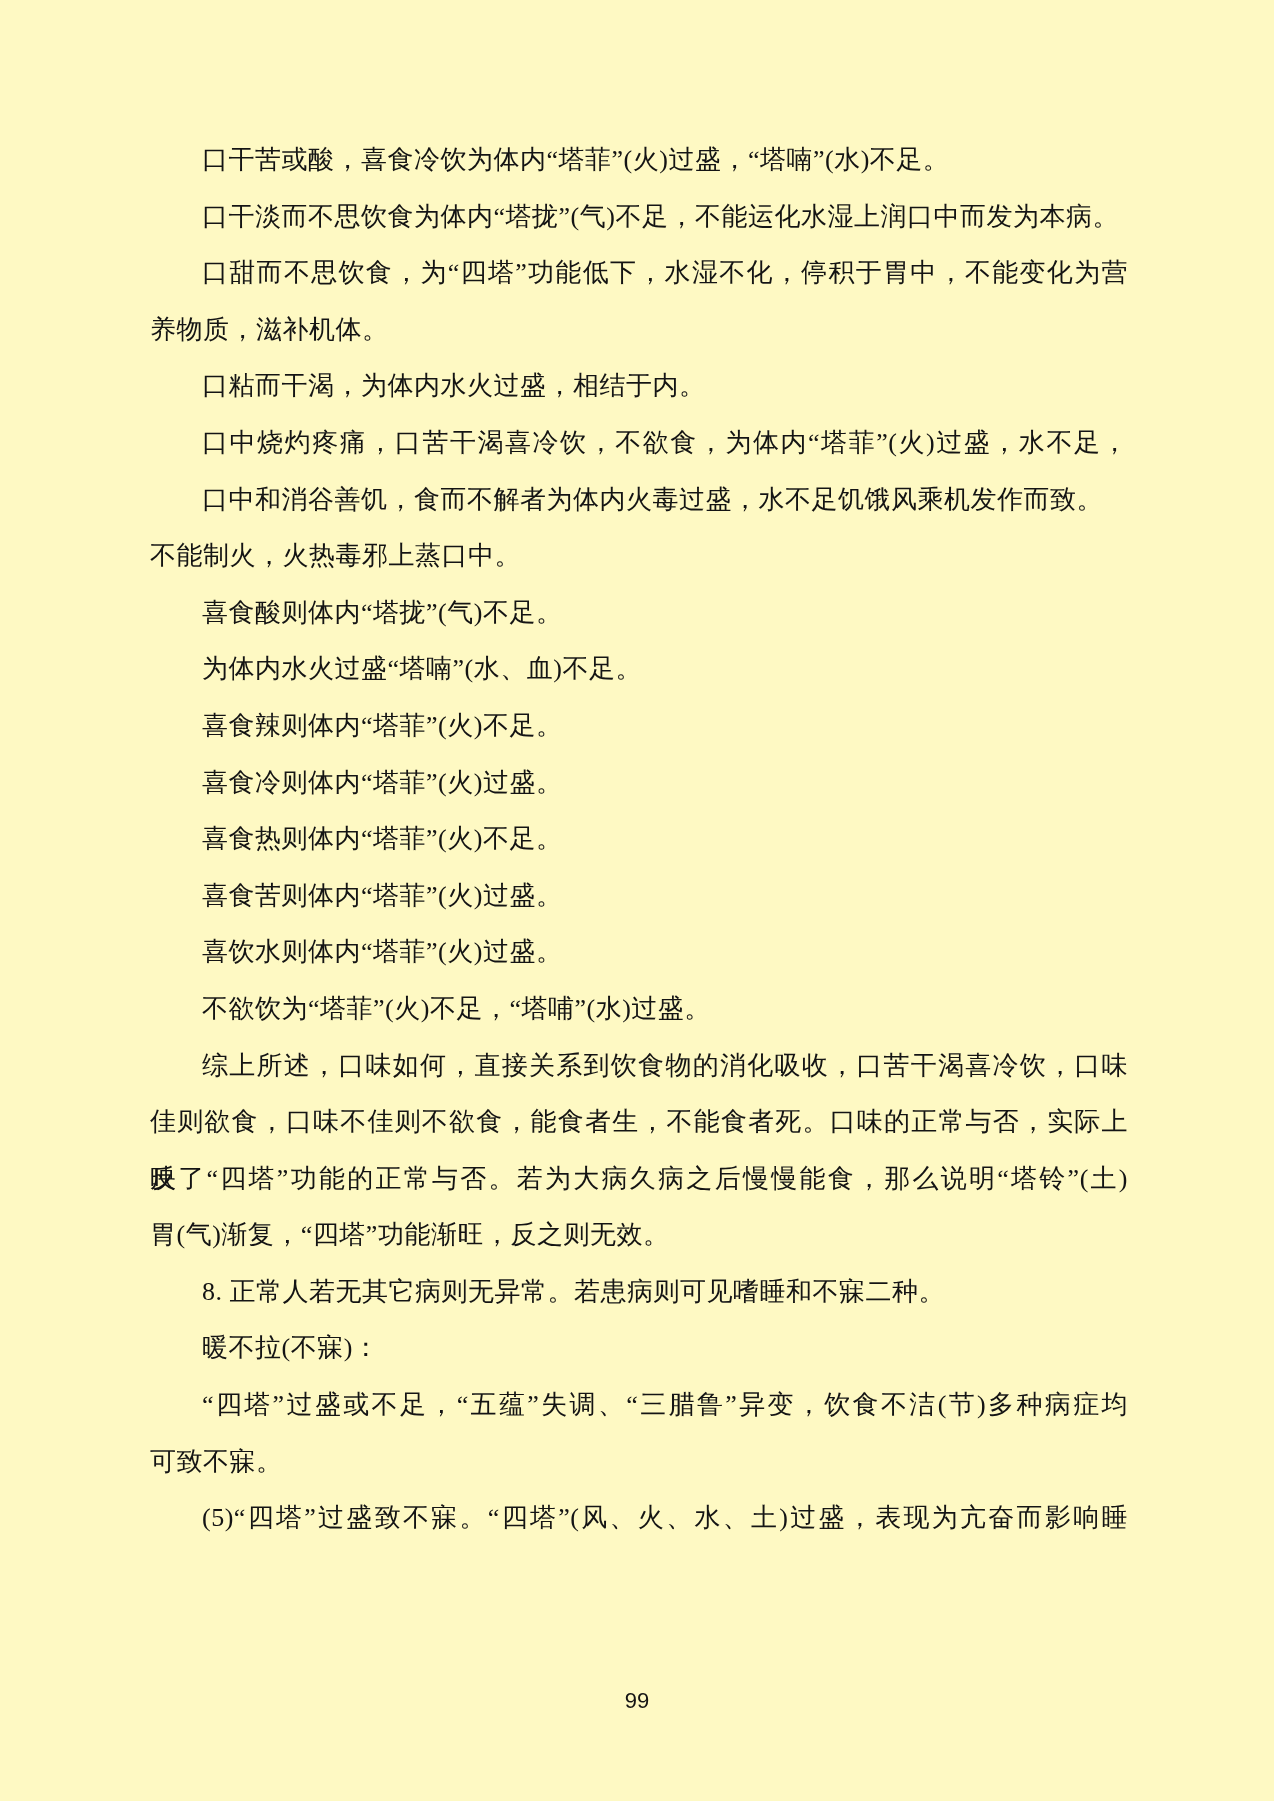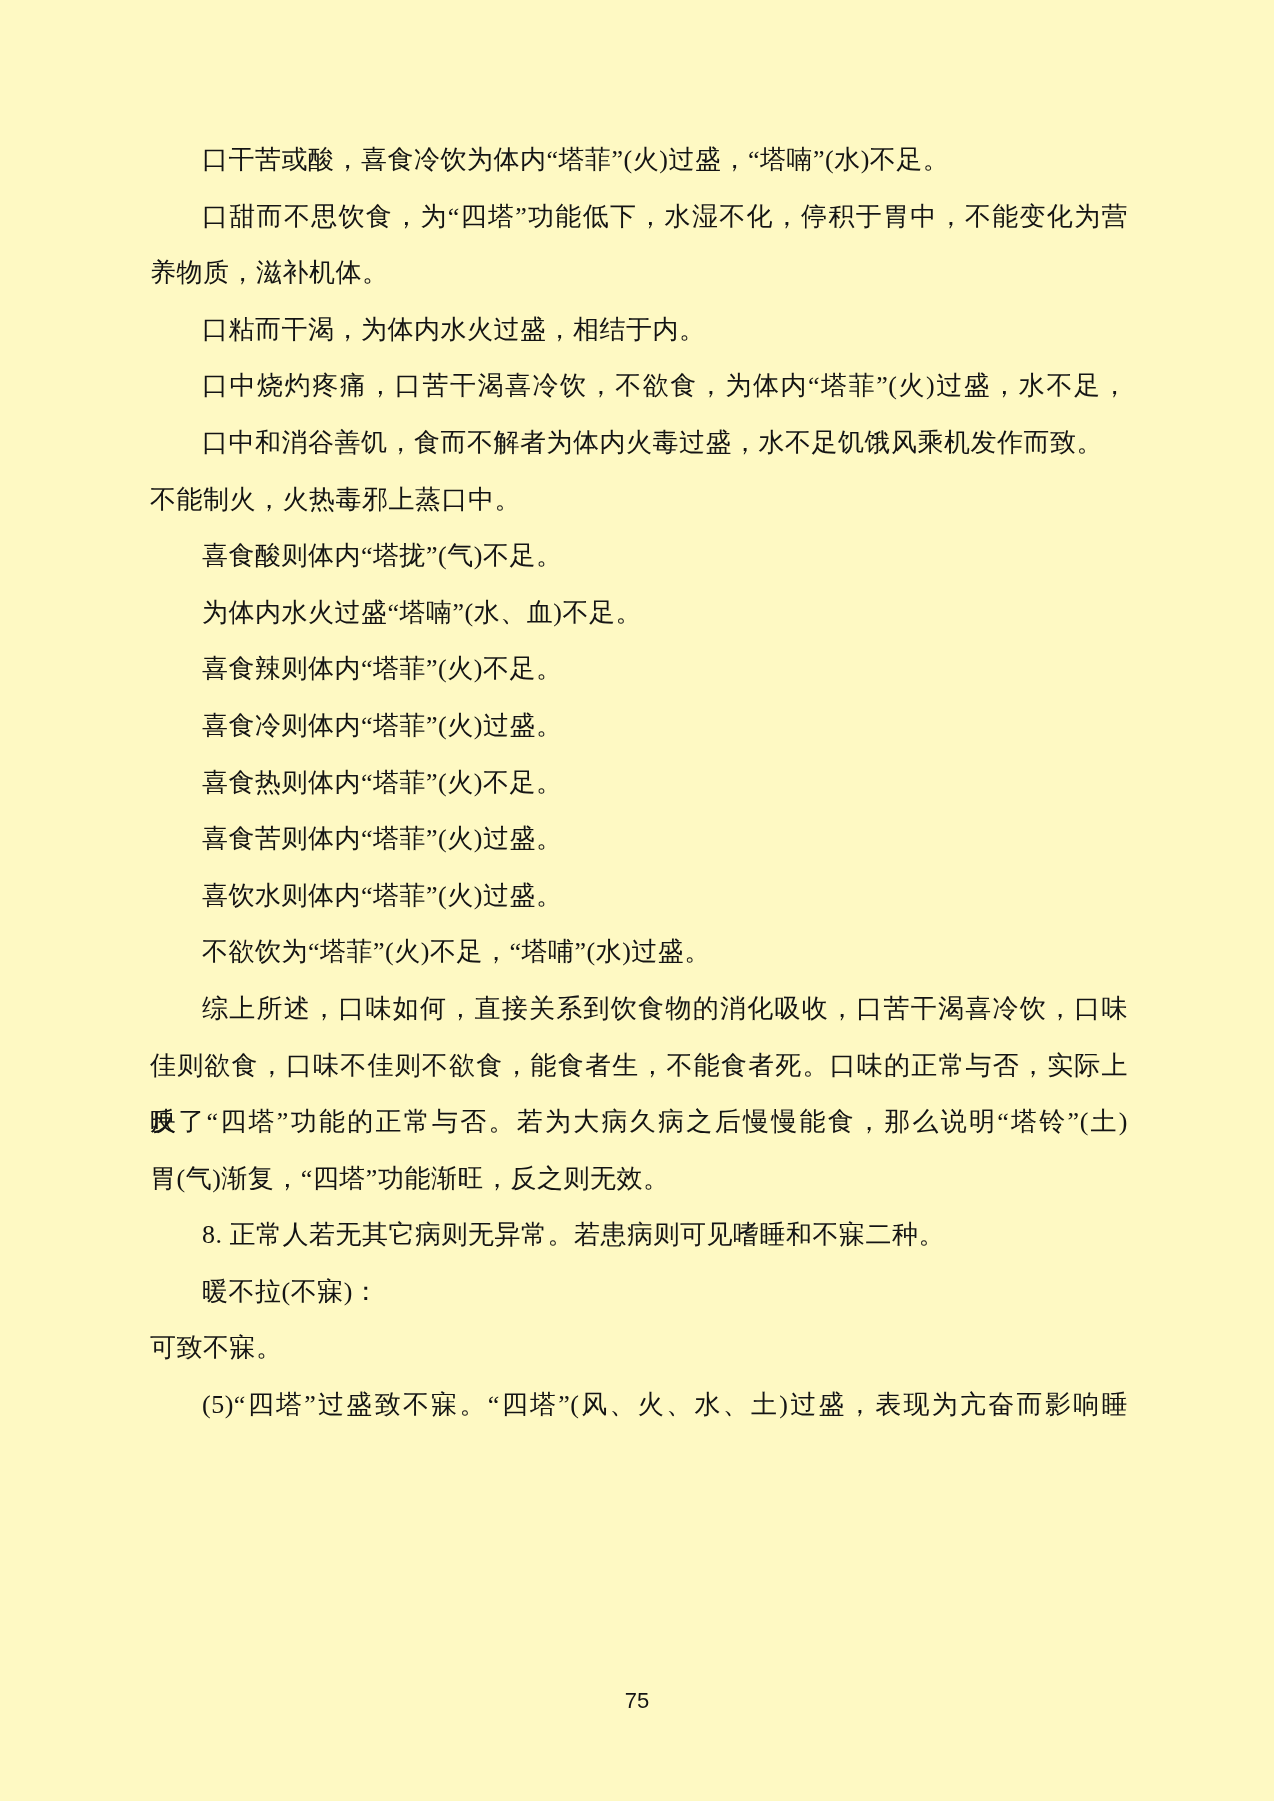--- a/index.html
+++ b/index.html
@@ -56,41 +56,43 @@
     display: inline-block;
   }
 </style>
 </head>
 <body>
 
 <div class="page">
 
   <div class="text-block">
     <div class="ln ind">口干苦或酸，喜食冷饮为体内“塔菲”(火)过盛，“塔喃”(水)不足。</div>
+    <div class="ln ind">口干淡而不思饮食为体内“塔拢”(气)不足，不能运化水湿上润口中而发为本病。</div>
     <div class="ln ind fill">口甜而不思饮食，为“四塔”功能低下，水湿不化，停积于胃中，不能变化为营</div>
     <div class="ln">养物质，滋补机体。</div>
     <div class="ln ind">口粘而干渴，为体内水火过盛，相结于内。</div>
     <div class="ln ind fill">口中烧灼疼痛，口苦干渴喜冷饮，不欲食，为体内“塔菲”(火)过盛，水不足，</div>
     <div class="ln ind">口中和消谷善饥，食而不解者为体内火毒过盛，水不足饥饿风乘机发作而致。</div>
     <div class="ln">不能制火，火热毒邪上蒸口中。</div>
     <div class="ln ind">喜食酸则体内“塔拢”(气)不足。</div>
     <div class="ln ind">为体内水火过盛“塔喃”(水、血)不足。</div>
     <div class="ln ind">喜食辣则体内“塔菲”(火)不足。</div>
     <div class="ln ind">喜食冷则体内“塔菲”(火)过盛。</div>
     <div class="ln ind">喜食热则体内“塔菲”(火)不足。</div>
     <div class="ln ind">喜食苦则体内“塔菲”(火)过盛。</div>
     <div class="ln ind">喜饮水则体内“塔菲”(火)过盛。</div>
     <div class="ln ind">不欲饮为“塔菲”(火)不足，“塔哺”(水)过盛。</div>
     <div class="ln ind fill">综上所述，口味如何，直接关系到饮食物的消化吸收，口苦干渴喜冷饮，口味</div>
     <div class="ln fill">佳则欲食，口味不佳则不欲食，能食者生，不能食者死。口味的正常与否，实际上反</div>
     <div class="ln fill">映了“四塔”功能的正常与否。若为大病久病之后慢慢能食，那么说明“塔铃”(土)</div>
     <div class="ln">胃(气)渐复，“四塔”功能渐旺，反之则无效。</div>
     <div class="ln ind">8. 正常人若无其它病则无异常。若患病则可见嗜睡和不寐二种。</div>
     <div class="ln ind">暖不拉(不寐)：</div>
+    <div class="ln ind fill">“四塔”过盛或不足，“五蕴”失调、“三腊鲁”异变，饮食不洁(节)多种病症均</div>
     <div class="ln">可致不寐。</div>
     <div class="ln ind fill">(5)“四塔”过盛致不寐。“四塔”(风、火、水、土)过盛，表现为亢奋而影响睡</div>
   </div>
 
   <div class="page-footer">
-    <span class="page-number">75</span>
+    <span class="page-number">99</span>
   </div>
 
 </div>
 
 </body></html>

